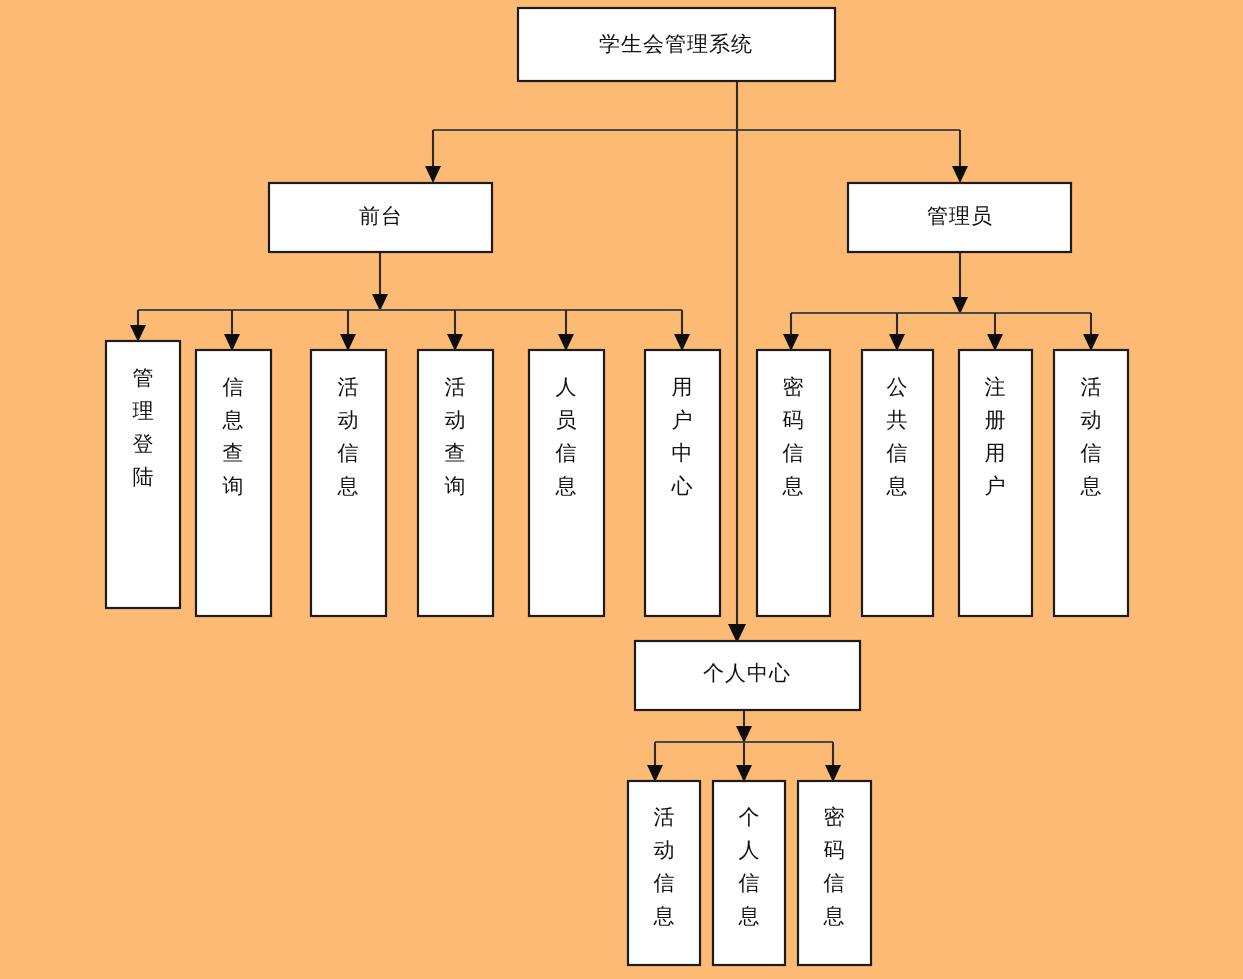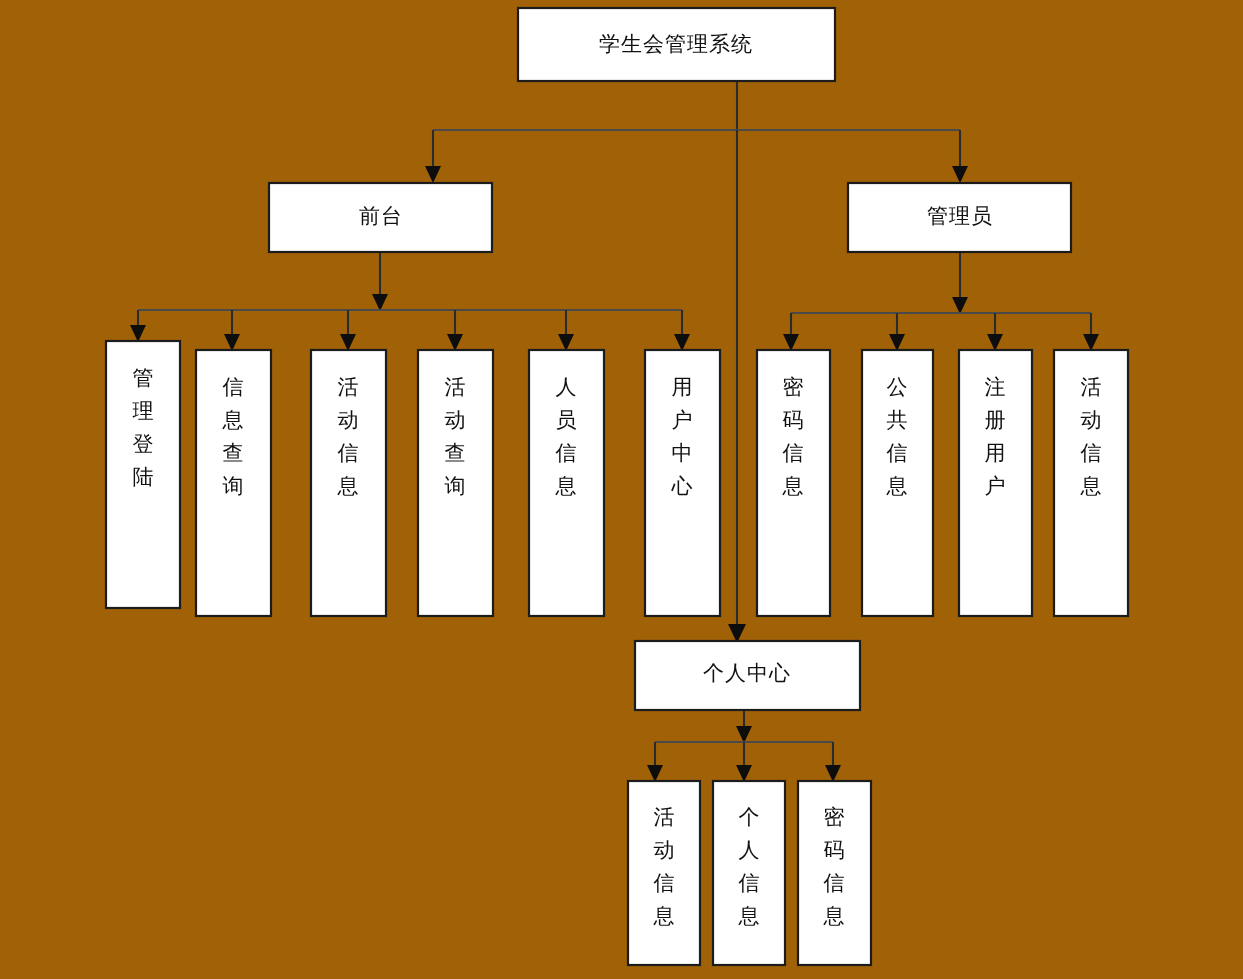--- a/index.html
+++ b/index.html
@@ -8,21 +8,21 @@
     padding: 0;
     background: #ffffff;
   }
   body {
     font-family: "DejaVu Sans", "Liberation Sans", sans-serif;
   }
   #diagram-root {
     position: relative;
     width: 1243px;
     height: 979px;
-    background: #a16207;
+    background: #fdba74;
     overflow: hidden;
   }
   svg.diagram-canvas {
     position: absolute;
     top: 0;
     left: 0;
     width: 1243px;
     height: 979px;
   }
   .node-box {

